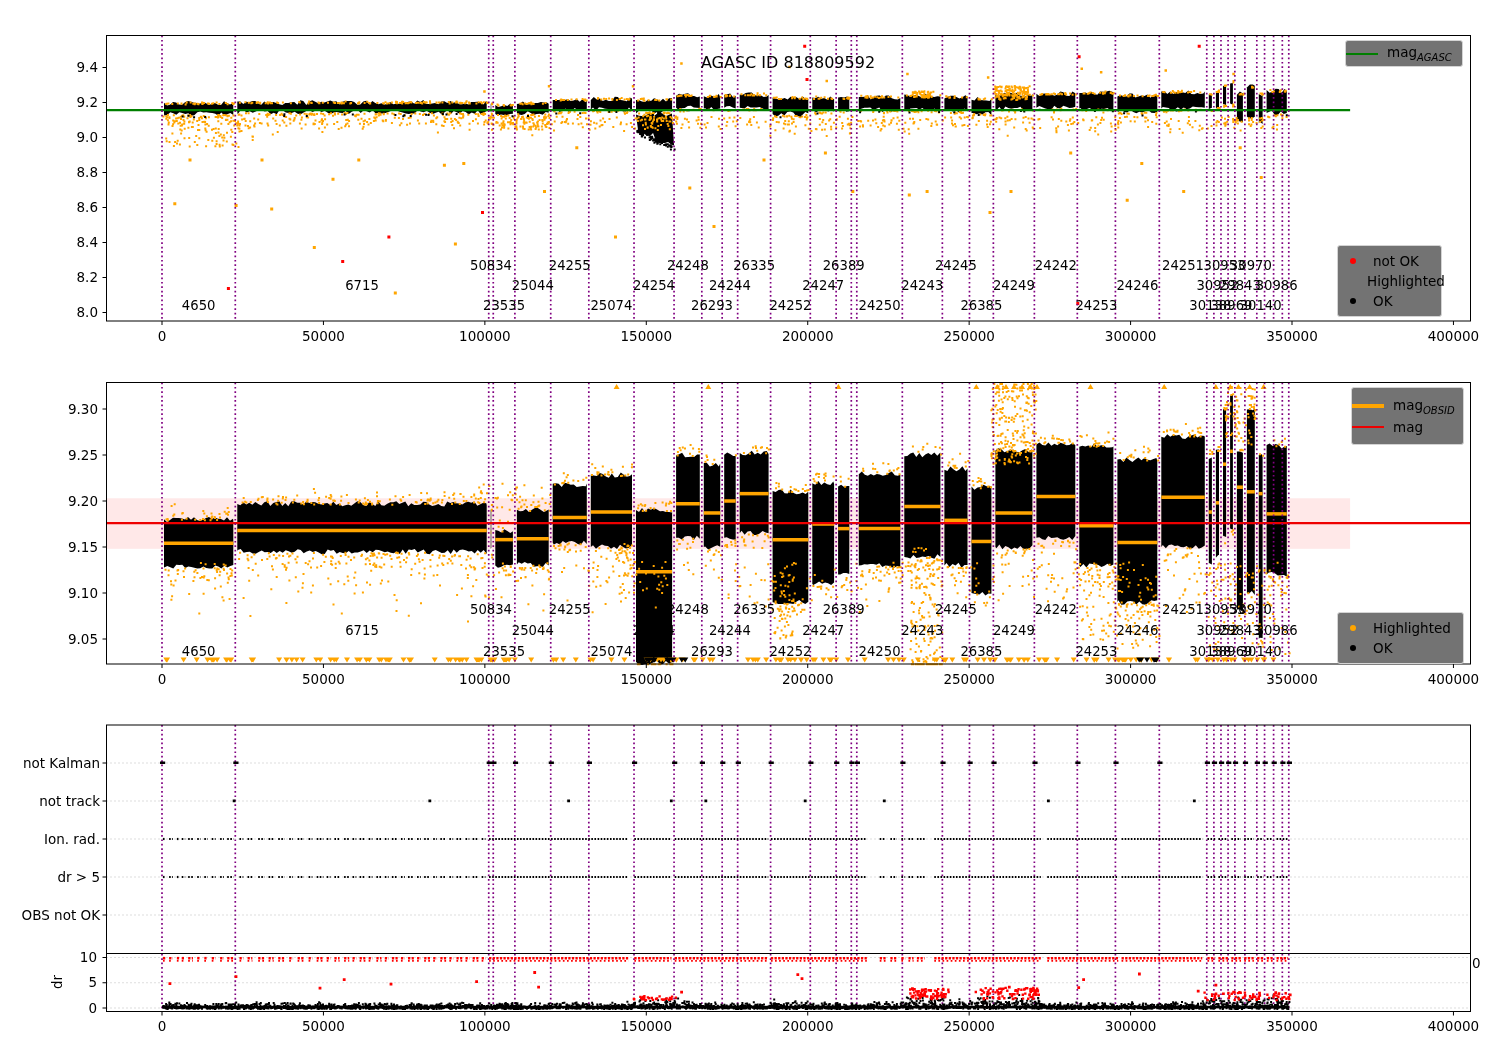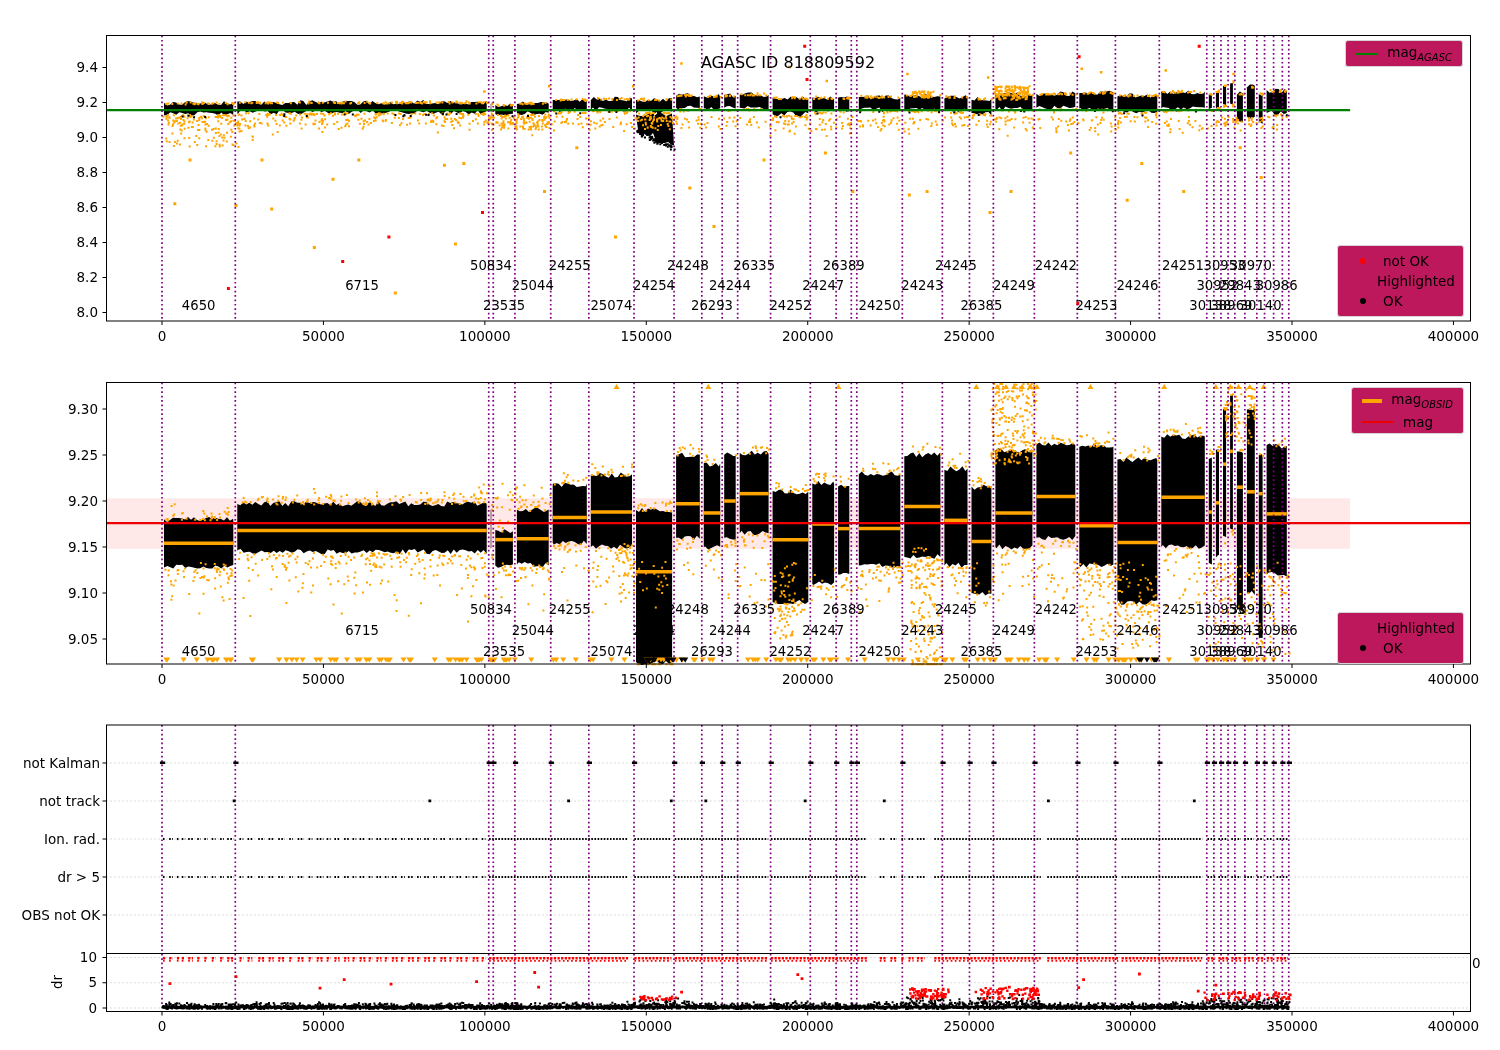--- a/index.html
+++ b/index.html
@@ -1,30 +1,30 @@
 <!DOCTYPE html>
 <html><head>
 <meta charset="utf-8">
 <style>
   html,body{margin:0;padding:0;background:#ffffff;}
   .fig{position:relative;width:1500px;height:1050px;background:#fff;
        font-family:"DejaVu Sans","Liberation Sans",sans-serif;color:#000;overflow:hidden;}
   .fig svg{position:absolute;left:0;top:0;}
   .ptitle{position:absolute;left:106px;width:1364px;text-align:center;font-size:16px;color:#000;}
   .t1{top:11px;margin-top:42px;} .t2{top:358px;}
-  .legend{position:absolute;background:#be185d;border:1px solid #d4d4d4;border-radius:3px;
+  .legend{position:absolute;background:#737373;border:1px solid #d4d4d4;border-radius:3px;
           display:flex;flex-direction:column;justify-content:center;gap:4px;
-          padding:4px 10px;font-size:13.5px;box-sizing:border-box;z-index:5;}
+          padding:4px 0;font-size:13.5px;box-sizing:border-box;z-index:5;}
   .lrow{display:flex;align-items:center;gap:9px;white-space:nowrap;}
   .sw{display:inline-block;}
   .sw.line{width:32px;height:0;}
   .sw.dot{width:6px;height:6px;border-radius:50%;margin-left:12px;margin-right:8px;}
   .lg1{left:1345px;top:40px;width:118px;height:27px;}
-  .lg2{left:1337px;top:245px;width:127px;height:72px;}
-  .lg3{left:1351px;top:387px;width:113px;height:47px;text-align:center;}
+  .lg2{left:1337px;top:245px;width:105px;height:72px;}
+  .lg3{left:1351px;top:387px;width:113px;height:58px;text-align:center;}
   .lg4{left:1337px;top:612px;width:127px;height:52px;}
   sub{font-size:10px;font-style:italic;}
   .drlabel{position:absolute;left:50px;top:974px;font-size:13.5px;transform:rotate(-90deg);transform-origin:center;}
   .cliptick{position:absolute;left:1472px;top:955px;font-size:13.5px;}
 </style>
 </head>
 <body>
 
 <div class="fig">
   <svg id="plot" width="1500" height="1050" viewBox="0 0 1500 1050">

